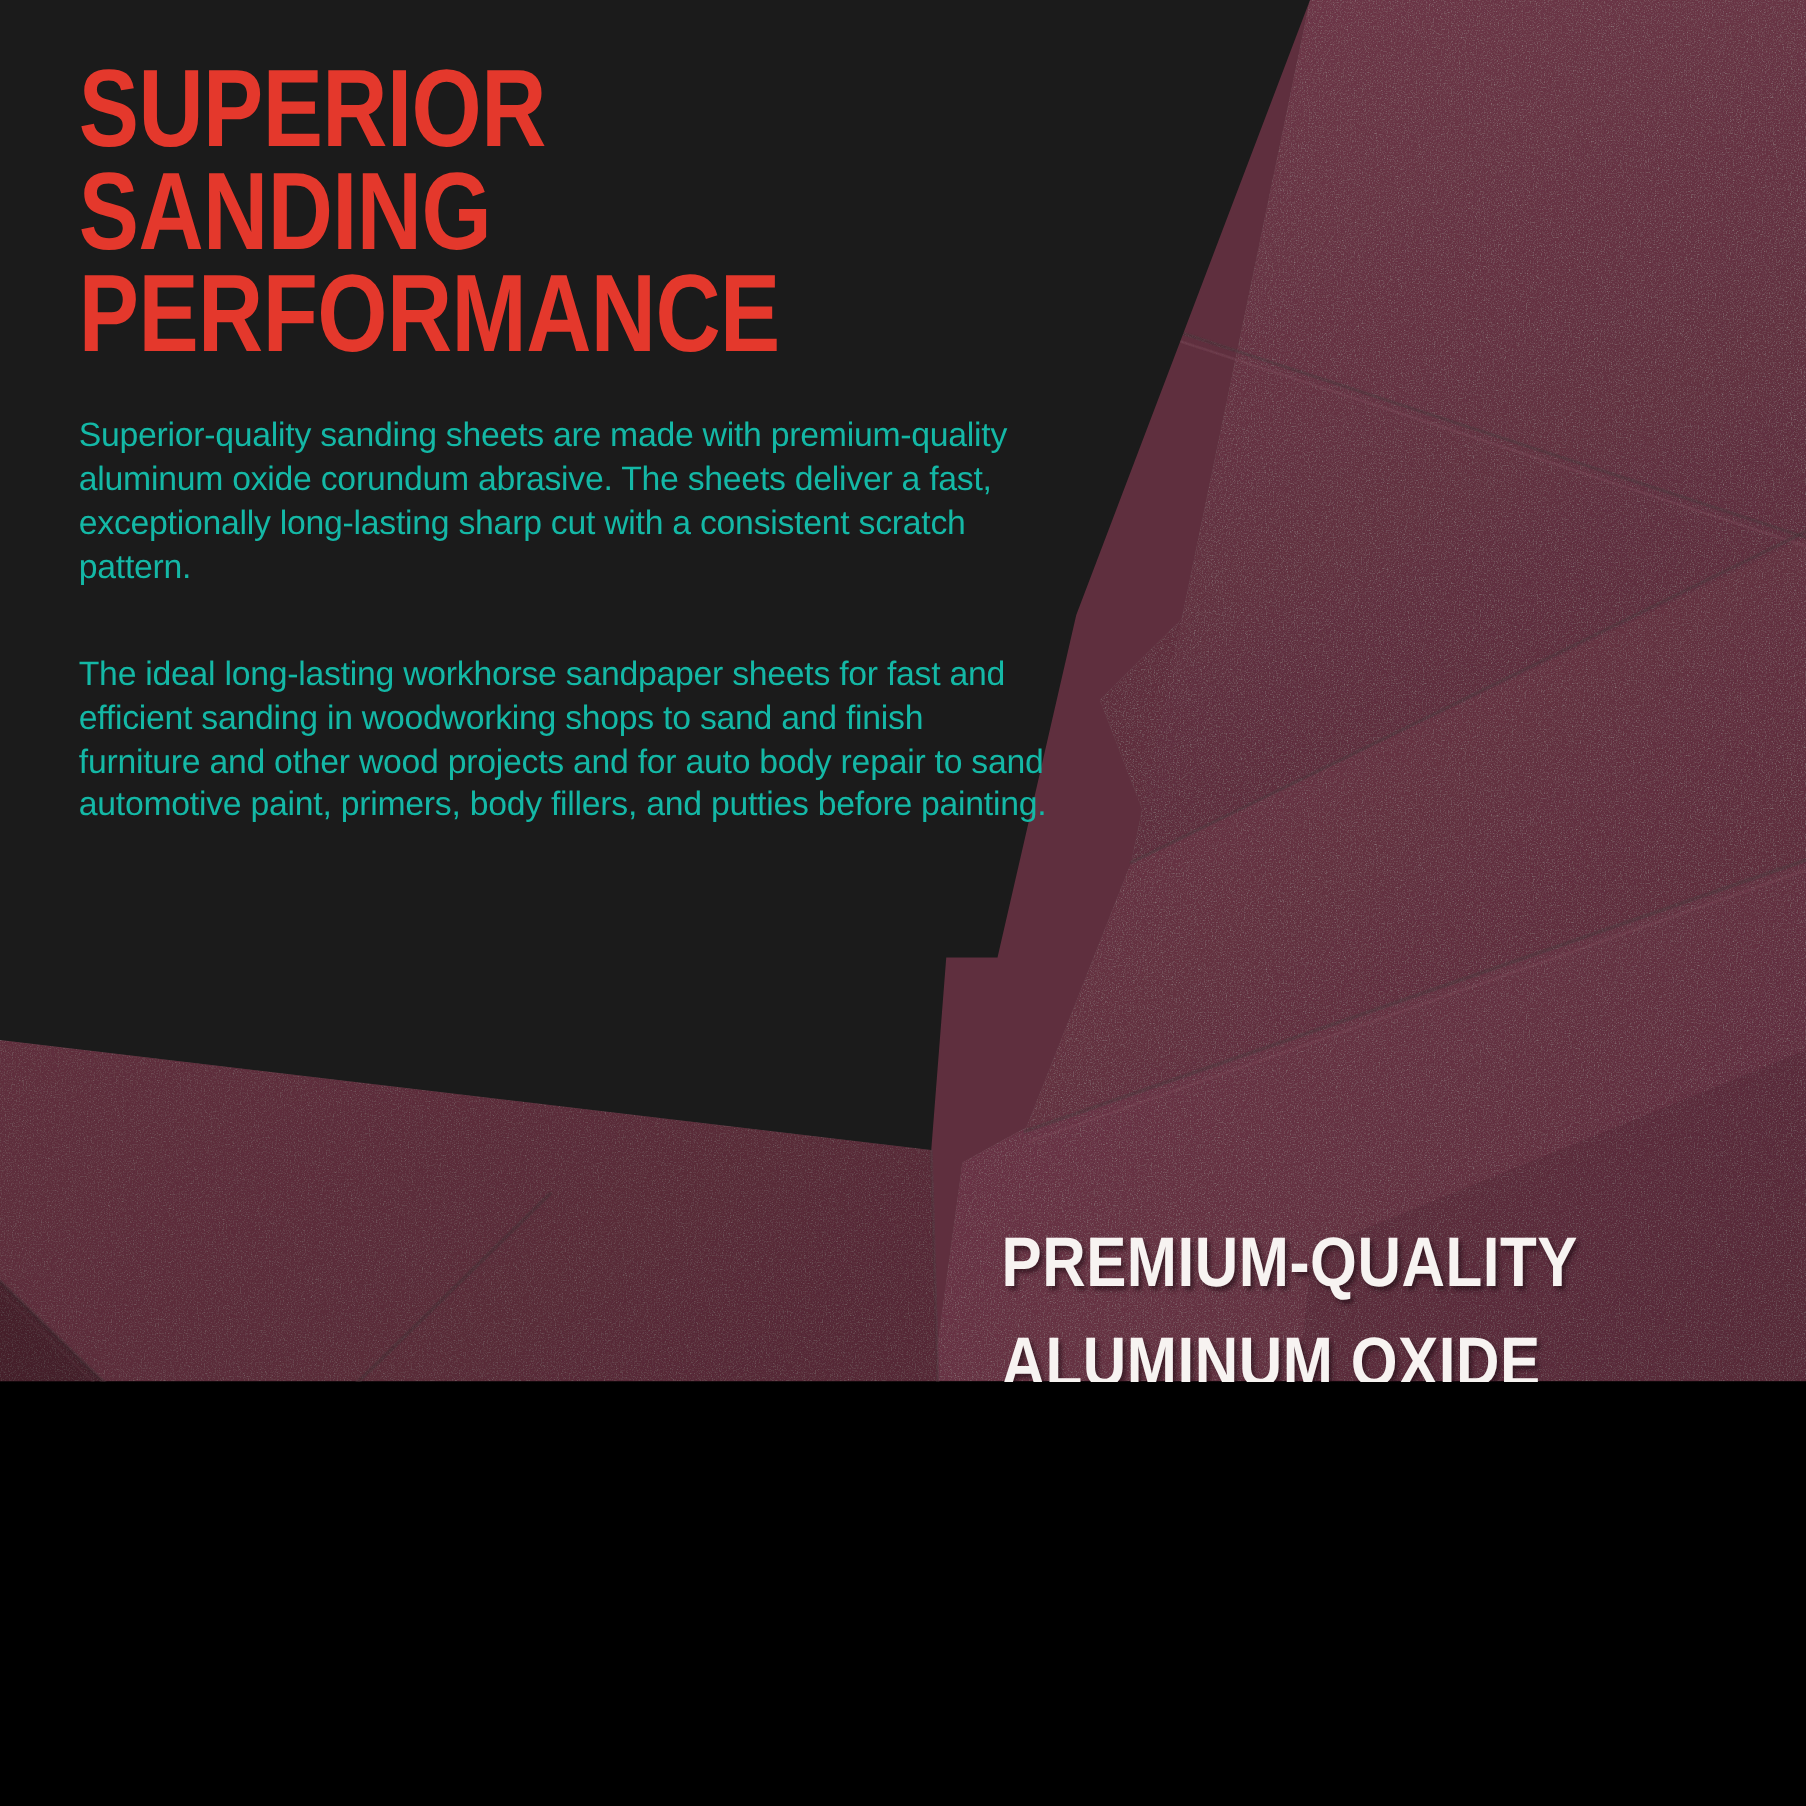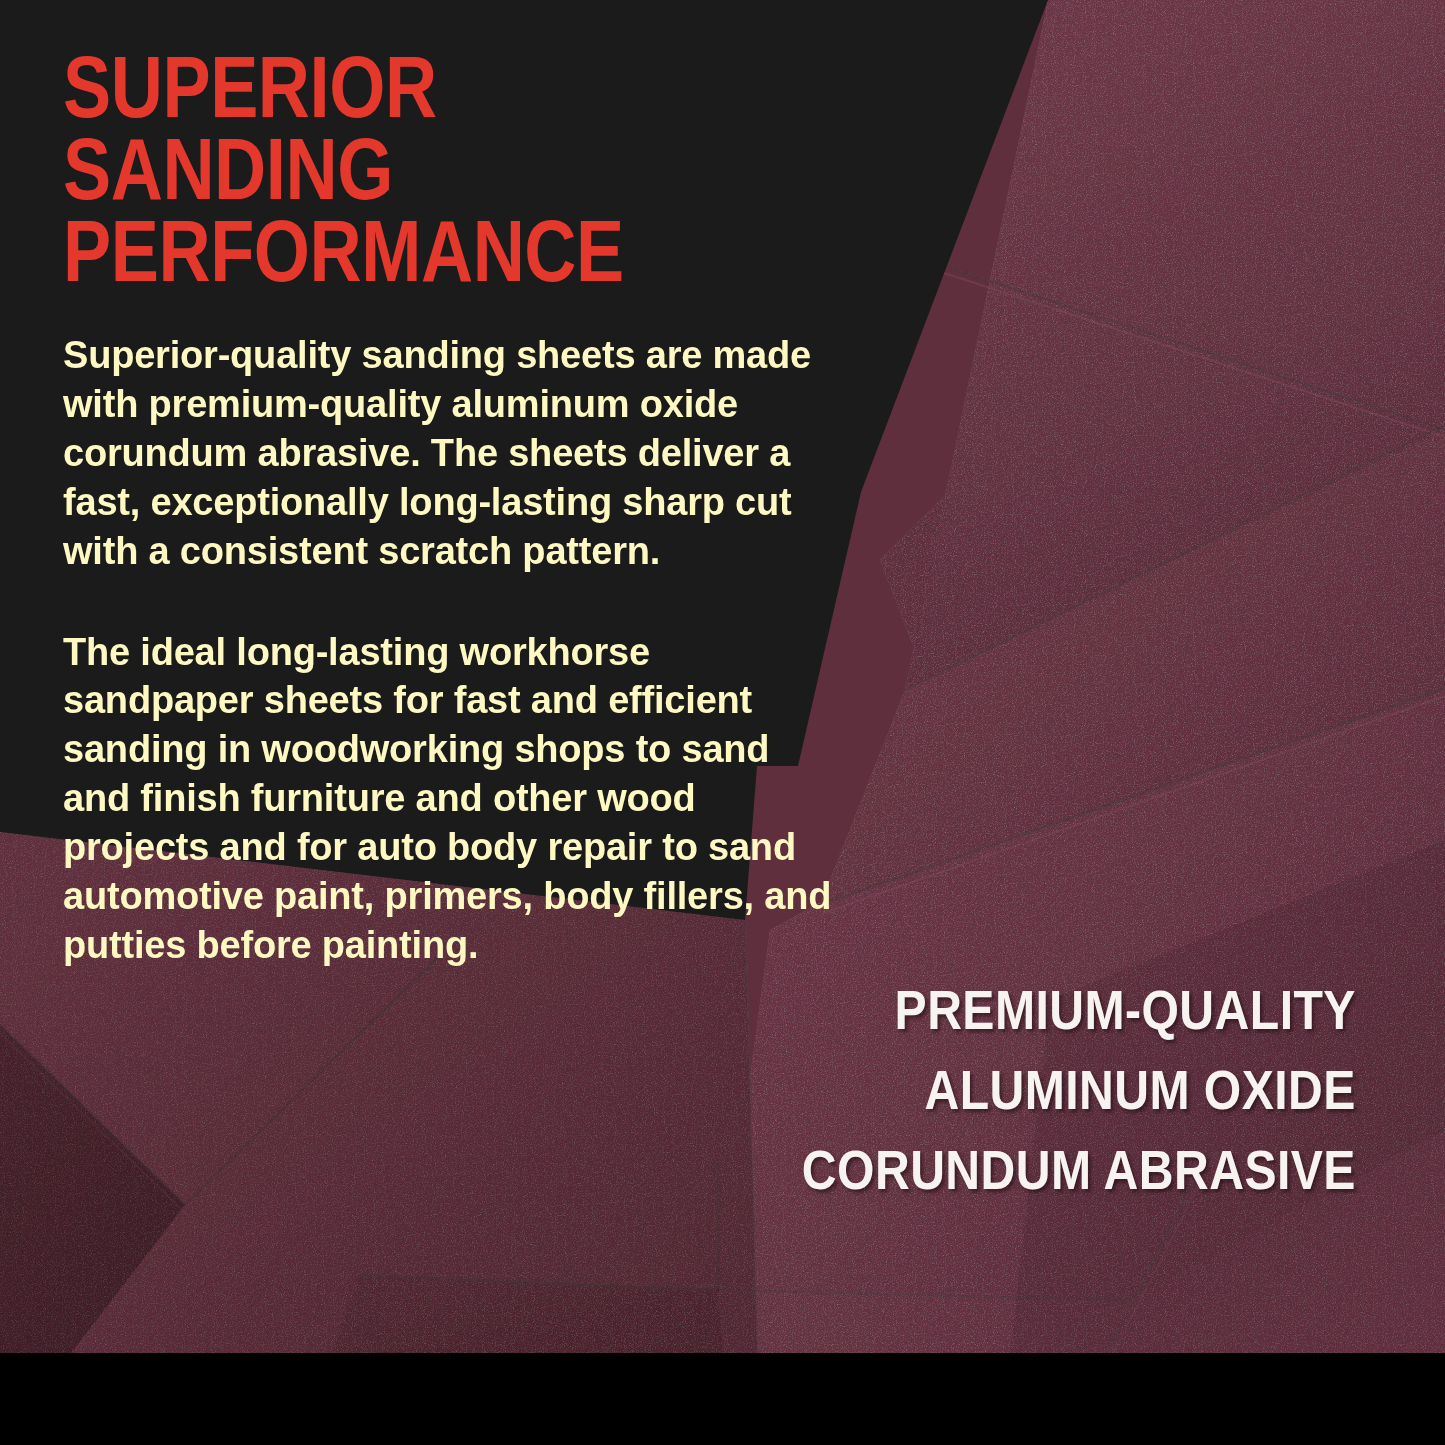--- a/index.html
+++ b/index.html
@@ -3,21 +3,21 @@
 <meta charset="utf-8">
 <style>
   html, body {
     margin: 0;
     padding: 0;
     background: #000;
   }
   #stage {
     position: relative;
     width: 1445px;
-    height: 1353px;
+    height: 1105px;
     overflow: hidden;
     font-family: "Liberation Sans", sans-serif;
     background: #5f2f3e;
   }
   #photo {
     position: absolute;
     inset: 0;
     width: 1445px;
     height: 1445px;
   }
@@ -46,37 +46,37 @@
     line-height: 0.93;
     font-weight: 700;
     letter-spacing: -0.5px;
     text-transform: uppercase;
     transform: scaleX(0.82);
     transform-origin: left top;
     white-space: pre-line;
   }
   .para {
     margin: 0;
-    color: #fef9c3;
-    font-size: 38px;
+    color: #14b8a6;
+    font-size: 27px;
     line-height: 1.285;
-    font-weight: 700;
+    font-weight: 400;
     letter-spacing: -0.2px;
     max-width: 790px;
   }
   #para-1 { margin-top: 40px; }
   #para-2 { margin-top: 52px; max-width: 775px; }
 
   
   #overlay {
     position: absolute;
     left: 756px;
     top: 970px;
     width: 645px;
-    text-align: right;
+    text-align: left;
   }
   .overlay-line {
     color: #f7f3f1;
     font-family: "Liberation Sans Narrow", "Liberation Sans", sans-serif;
     font-size: 56px;
     line-height: 1.43;
     font-weight: 700;
     letter-spacing: 0.5px;
     text-transform: uppercase;
     transform: scaleX(0.86);

